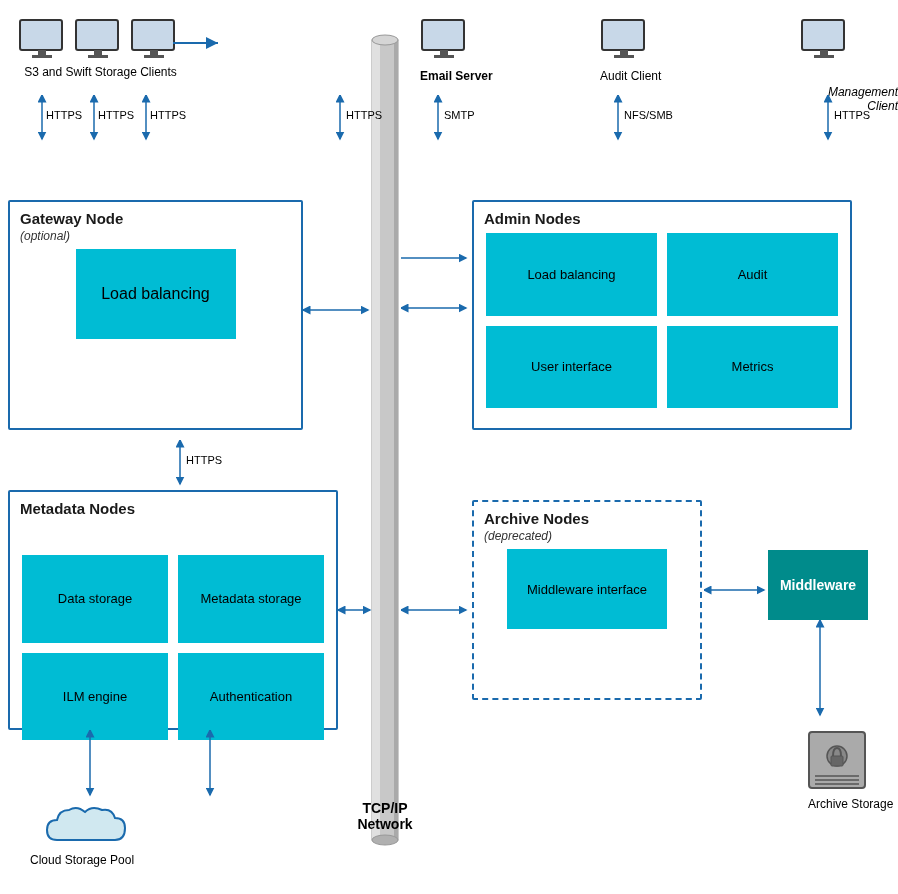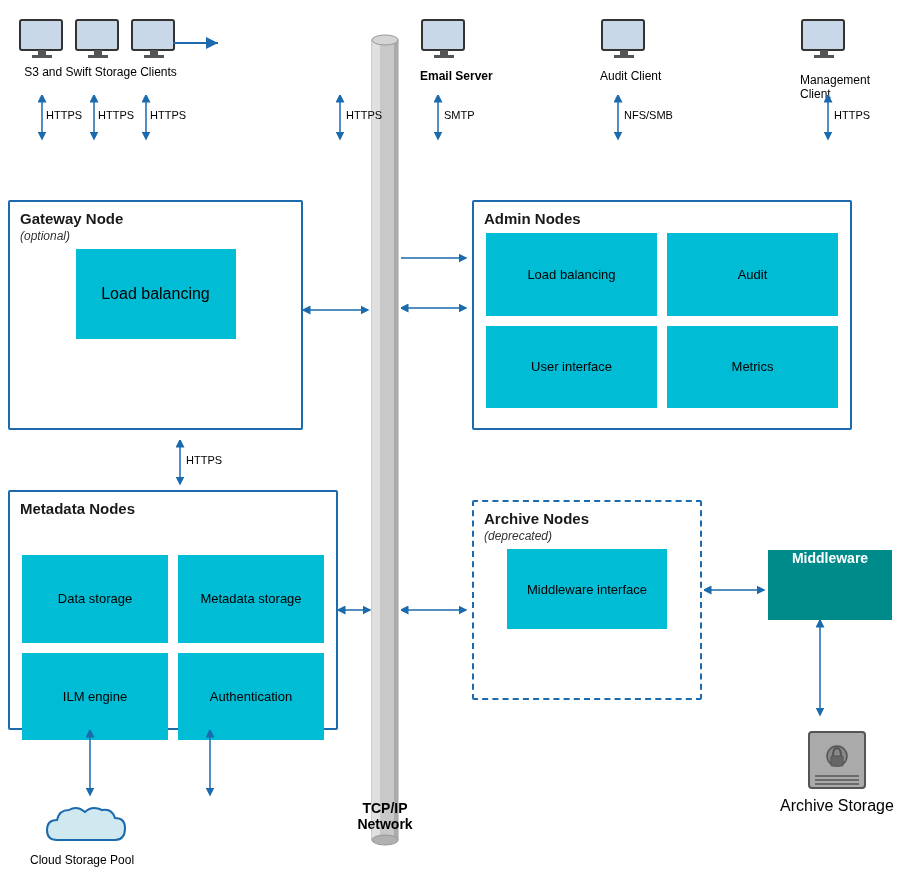--- a/index.html
+++ b/index.html
@@ -134,21 +134,21 @@
     </svg>
     <div style="text-align:center; font-size:12px; margin-top:4px;">Audit Client</div>
   </div>
 
   <div style="position:absolute; left:800px; top:18px;">
     <svg width="48" height="44" viewBox="0 0 48 44">
       <rect x="2" y="2" width="42" height="30" rx="2" fill="#c8d8e8" stroke="#333" stroke-width="2"></rect>
       <rect x="20" y="32" width="8" height="5" fill="#555"></rect>
       <rect x="14" y="37" width="20" height="3" fill="#555"></rect>
     </svg>
-    <div style="text-align:left; font-size:12px; margin-top:8px;">Management
+    <div style="text-align:right; font-size:12px; margin-top:20px;font-style:italic;">Management
 Client</div>
   </div>
 
   <svg style="position:absolute;left:18px;top:95px;" width="170" height="50">
     <defs>
       <marker id="ah2" markerWidth="6" markerHeight="6" refX="5" refY="3" orient="auto">
           <path d="M0,0 L6,3 L0,6 Z" fill="#1a6aad"></path>
         </marker>
       <marker id="ah3" markerWidth="6" markerHeight="6" refX="1" refY="3" orient="auto">
           <path d="M6,0 L0,3 L6,6 Z" fill="#1a6aad"></path>
@@ -360,21 +360,21 @@
       <marker id="eh1" markerWidth="6" markerHeight="6" refX="5" refY="3" orient="auto">
           <path d="M0,0 L6,3 L0,6 Z" fill="#1a6aad"></path>
         </marker>
       <marker id="eh2" markerWidth="6" markerHeight="6" refX="1" refY="3" orient="auto">
           <path d="M6,0 L0,3 L6,6 Z" fill="#1a6aad"></path>
         </marker>
     </defs>
     <line x1="0" y1="10" x2="60" y2="10" stroke="#1a6aad" stroke-width="1.5" marker-end="url(#eh1)" marker-start="url(#eh2)"></line>
   </svg>
 
-  <div style="position:absolute; left:768px; top:550px; width:124px; height:70px; background:#008b8b; display:flex; align-items:flex-start; justify-content:center;">
+  <div style="position:absolute; left:768px; top:550px; width:100px; height:70px; background:#008b8b; display:flex; align-items:center; justify-content:center;">
     <span style="color:white; font-size:14px; font-weight:bold;">Middleware</span>
   </div>
 
   <svg style="position:absolute;left:810px;top:620px;" width="20" height="100">
     <defs>
       <marker id="fv1" markerWidth="6" markerHeight="6" refX="5" refY="3" orient="auto">
           <path d="M0,0 L6,3 L0,6 Z" fill="#1a6aad"></path>
         </marker>
       <marker id="fv2" markerWidth="6" markerHeight="6" refX="1" refY="3" orient="auto">
           <path d="M6,0 L0,3 L6,6 Z" fill="#1a6aad"></path>
@@ -390,21 +390,21 @@
 
       <line x1="8" y1="46" x2="52" y2="46" stroke="#555" stroke-width="1.5"></line>
       <line x1="8" y1="50" x2="52" y2="50" stroke="#555" stroke-width="1.5"></line>
       <line x1="8" y1="54" x2="52" y2="54" stroke="#555" stroke-width="1.5"></line>
 
       <circle cx="30" cy="26" r="10" fill="#888" stroke="#555" stroke-width="1.5"></circle>
       <rect x="24" y="26" width="12" height="10" rx="1" fill="#666" stroke="#555" stroke-width="1"></rect>
 
       <path d="M26,26 Q26,18 30,18 Q34,18 34,26" fill="none" stroke="#555" stroke-width="2"></path>
     </svg>
-    <div style="font-size:16px; margin-top:4px;">Archive Storage</div>
+    <div style="font-size:12px; margin-top:4px;margin-left:28px;">Archive Storage</div>
   </div>
 
   <svg style="position:absolute;left:80px;top:730px;" width="20" height="70">
     <defs>
       <marker id="gv1" markerWidth="6" markerHeight="6" refX="5" refY="3" orient="auto">
           <path d="M0,0 L6,3 L0,6 Z" fill="#1a6aad"></path>
         </marker>
       <marker id="gv2" markerWidth="6" markerHeight="6" refX="1" refY="3" orient="auto">
           <path d="M6,0 L0,3 L6,6 Z" fill="#1a6aad"></path>
         </marker>

